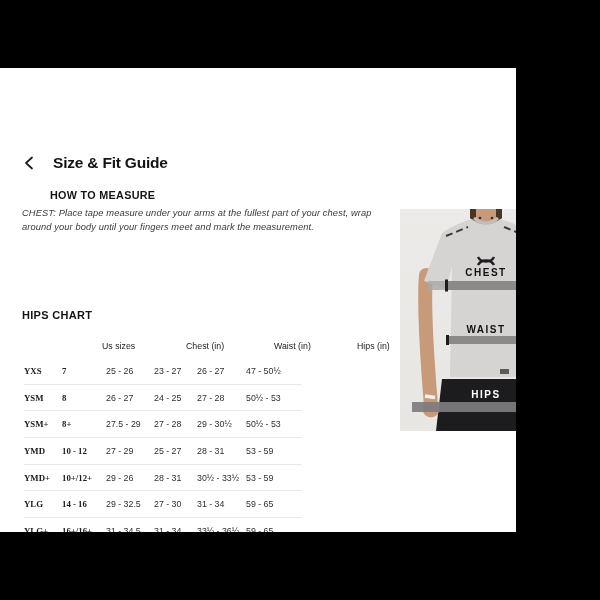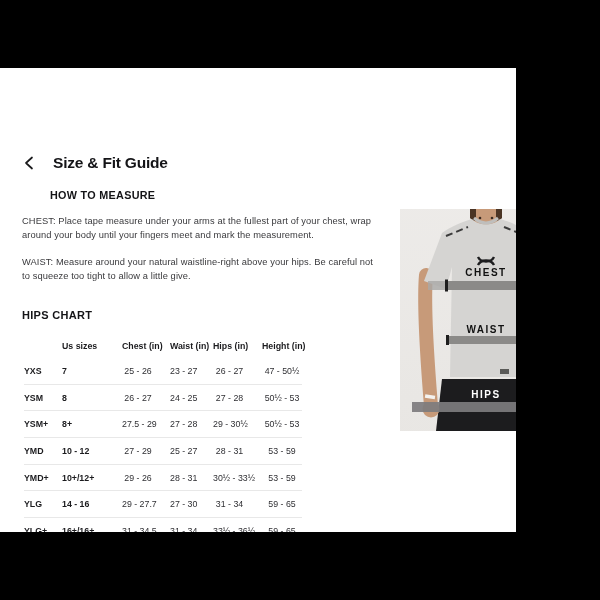--- a/index.html
+++ b/index.html
@@ -11,32 +11,32 @@
   .content{position:absolute;left:0;top:68px;width:600px;height:464px;background:#fff;}
 
   
   .title-row{position:absolute;left:22px;top:86px;display:flex;align-items:center;gap:15px;}
   .back-btn{width:16px;height:16px;display:flex;align-items:center;justify-content:center;cursor:pointer;background:none;border:none;padding:0;}
   .page-title{font-size:15.5px;font-weight:700;color:#141417;letter-spacing:-0.2px;}
 
   
   .htm-heading{position:absolute;left:22px;top:121px;font-size:10.8px;font-weight:700;color:#141417;letter-spacing:0.3px;margin-left:28px;}
   .paragraphs{position:absolute;left:22px;top:138px;width:358px;}
-  .paragraphs p{margin:8px 0 13px 0;font-size:9.3px;line-height:14px;color:#39393c;letter-spacing:0.1px;}
+  .paragraphs p{margin:0 0 13px 0;font-size:9.3px;line-height:14px;color:#39393c;letter-spacing:0.1px;font-style:italic;}
 
   
   .sc-heading{position:absolute;left:22px;top:241px;font-size:11px;font-weight:700;color:#141417;letter-spacing:0.3px;}
   .size-table{position:absolute;left:24px;top:266px;width:278px;font-size:8.8px;color:#2f2f33;}
   .trow{display:grid;grid-template-columns:38px 44px 48px 43px 49px 56px;align-items:center;height:25.7px;}
-  .thead{height:24px;font-weight:700;color:#1b1b1e;}
+  .thead{height:24px;font-weight:400;color:#1b1b1e;gap:40px;}
   .tbody .trow{border-bottom:1px solid #e8e8e8;}
   .tbody .trow:last-child{border-bottom:none;}
   .cell{white-space:nowrap;}
-  .c-right{text-align:center;margin-left:16px;}
-  .c-bold{font-weight:700;color:#1b1b1e;}
+  .c-right{text-align:left;}
+  .c-bold{font-weight:700;color:#1b1b1e;font-family:Liberation Serif, serif;}
 
   
   .fit-photo{position:absolute;left:400px;top:141px;width:172px;height:222px;}
 </style>
 </head>
 <body>
 
 <div class="stage">
   <div class="letterbox lb-top"></div>
 
@@ -48,21 +48,20 @@
           <polyline points="9,1.5 3,7 9,12.5" fill="none" stroke="#1a1a1c" stroke-width="1.7" stroke-linecap="round" stroke-linejoin="round"></polyline>
         </svg>
       </button>
       <div class="page-title">Size &amp; Fit Guide</div>
     </div>
 
     <div class="htm-heading">HOW TO MEASURE</div>
 
     <div class="paragraphs">
       <p>CHEST: Place tape measure under your arms at the fullest part of your chest, wrap around your body until your fingers meet and mark the measurement.</p>
-      <p>WAIST: Measure around your natural waistline-right above your hips. Be careful not to squeeze too tight to allow a little give.</p>
     </div>
 
     <div class="sc-heading">HIPS CHART</div>
 
     <div class="size-table">
       <div class="trow thead">
         <div class="cell"></div>
         <div class="cell">Us sizes</div>
         <div class="cell c-right">Chest (in)</div>
         <div class="cell c-right">Waist (in)</div>
@@ -111,21 +110,21 @@
         <div class="cell c-bold">10+/12+</div>
         <div class="cell c-right">29 - 26</div>
         <div class="cell c-right">28 - 31</div>
         <div class="cell c-right">30½ - 33½</div>
         <div class="cell c-right">53 - 59</div>
       </div>
 
       <div class="trow">
         <div class="cell c-bold">YLG</div>
         <div class="cell c-bold">14 - 16</div>
-        <div class="cell c-right">29 - 27.7</div>
+        <div class="cell c-right">29 - 32.5</div>
         <div class="cell c-right">27 - 30</div>
         <div class="cell c-right">31 - 34</div>
         <div class="cell c-right">59 - 65</div>
       </div>
 
       <div class="trow">
         <div class="cell c-bold">YLG+</div>
         <div class="cell c-bold">16+/16+</div>
         <div class="cell c-right">31 - 34.5</div>
         <div class="cell c-right">31 - 34</div>

